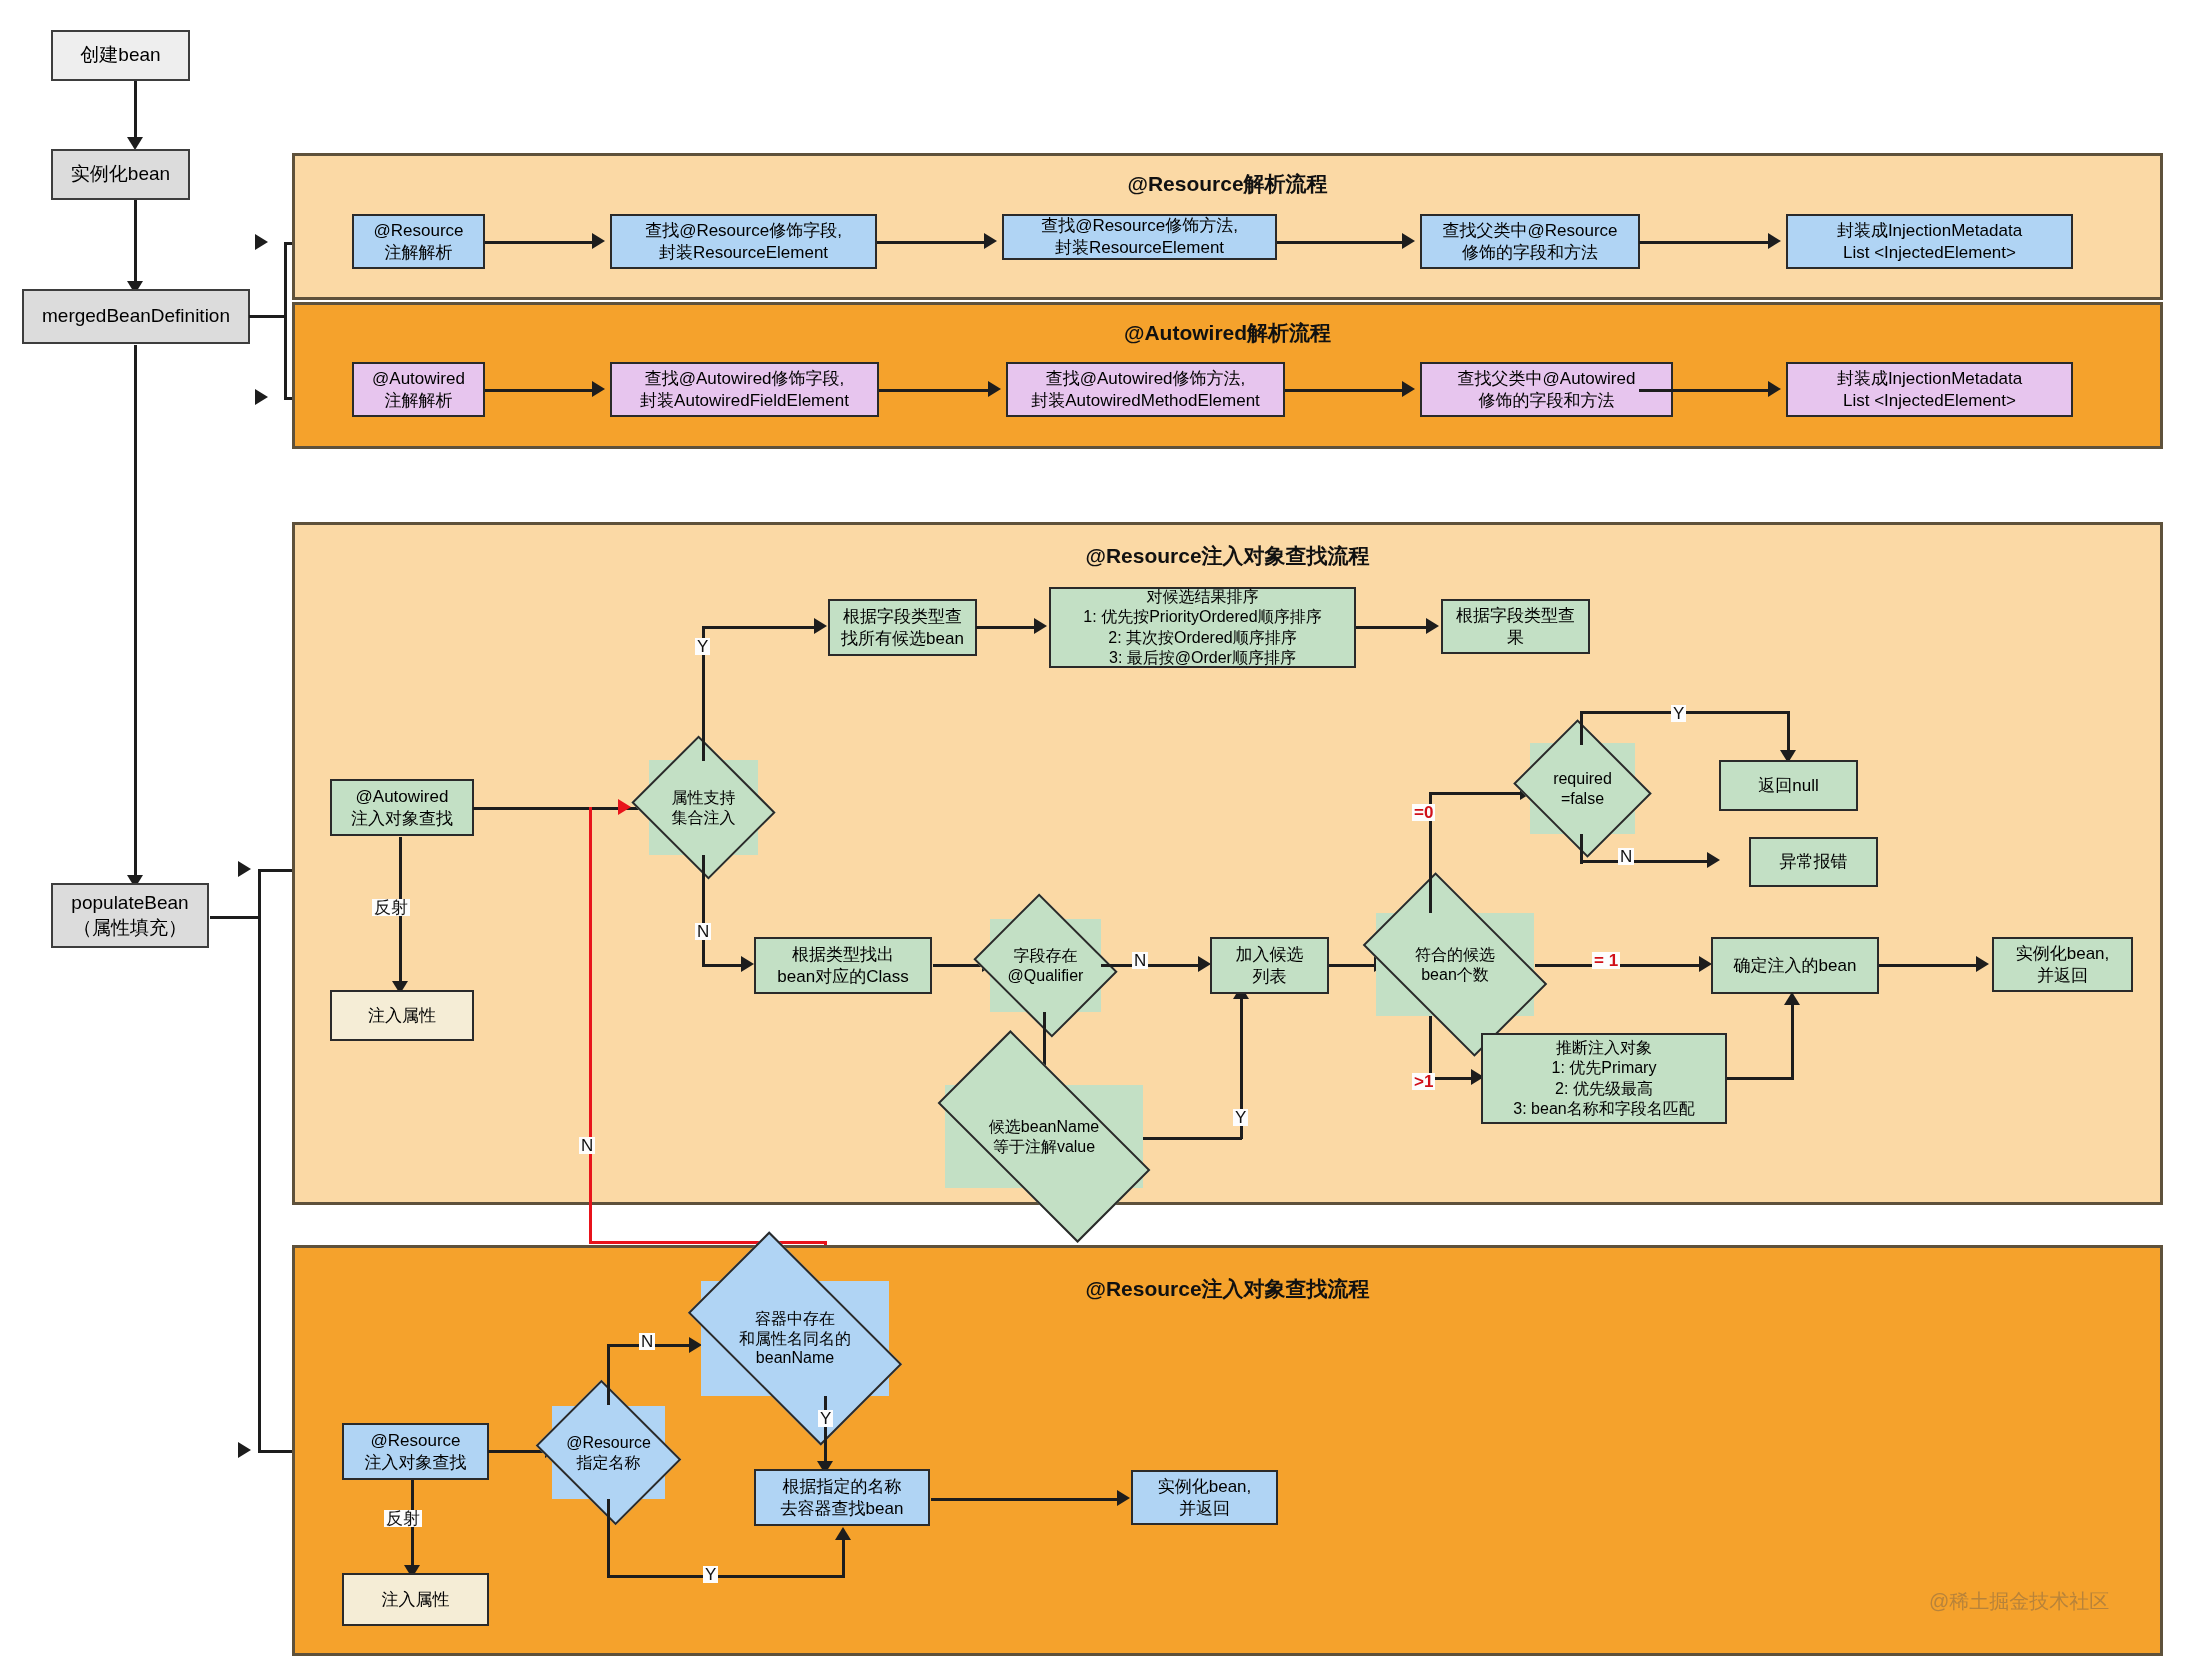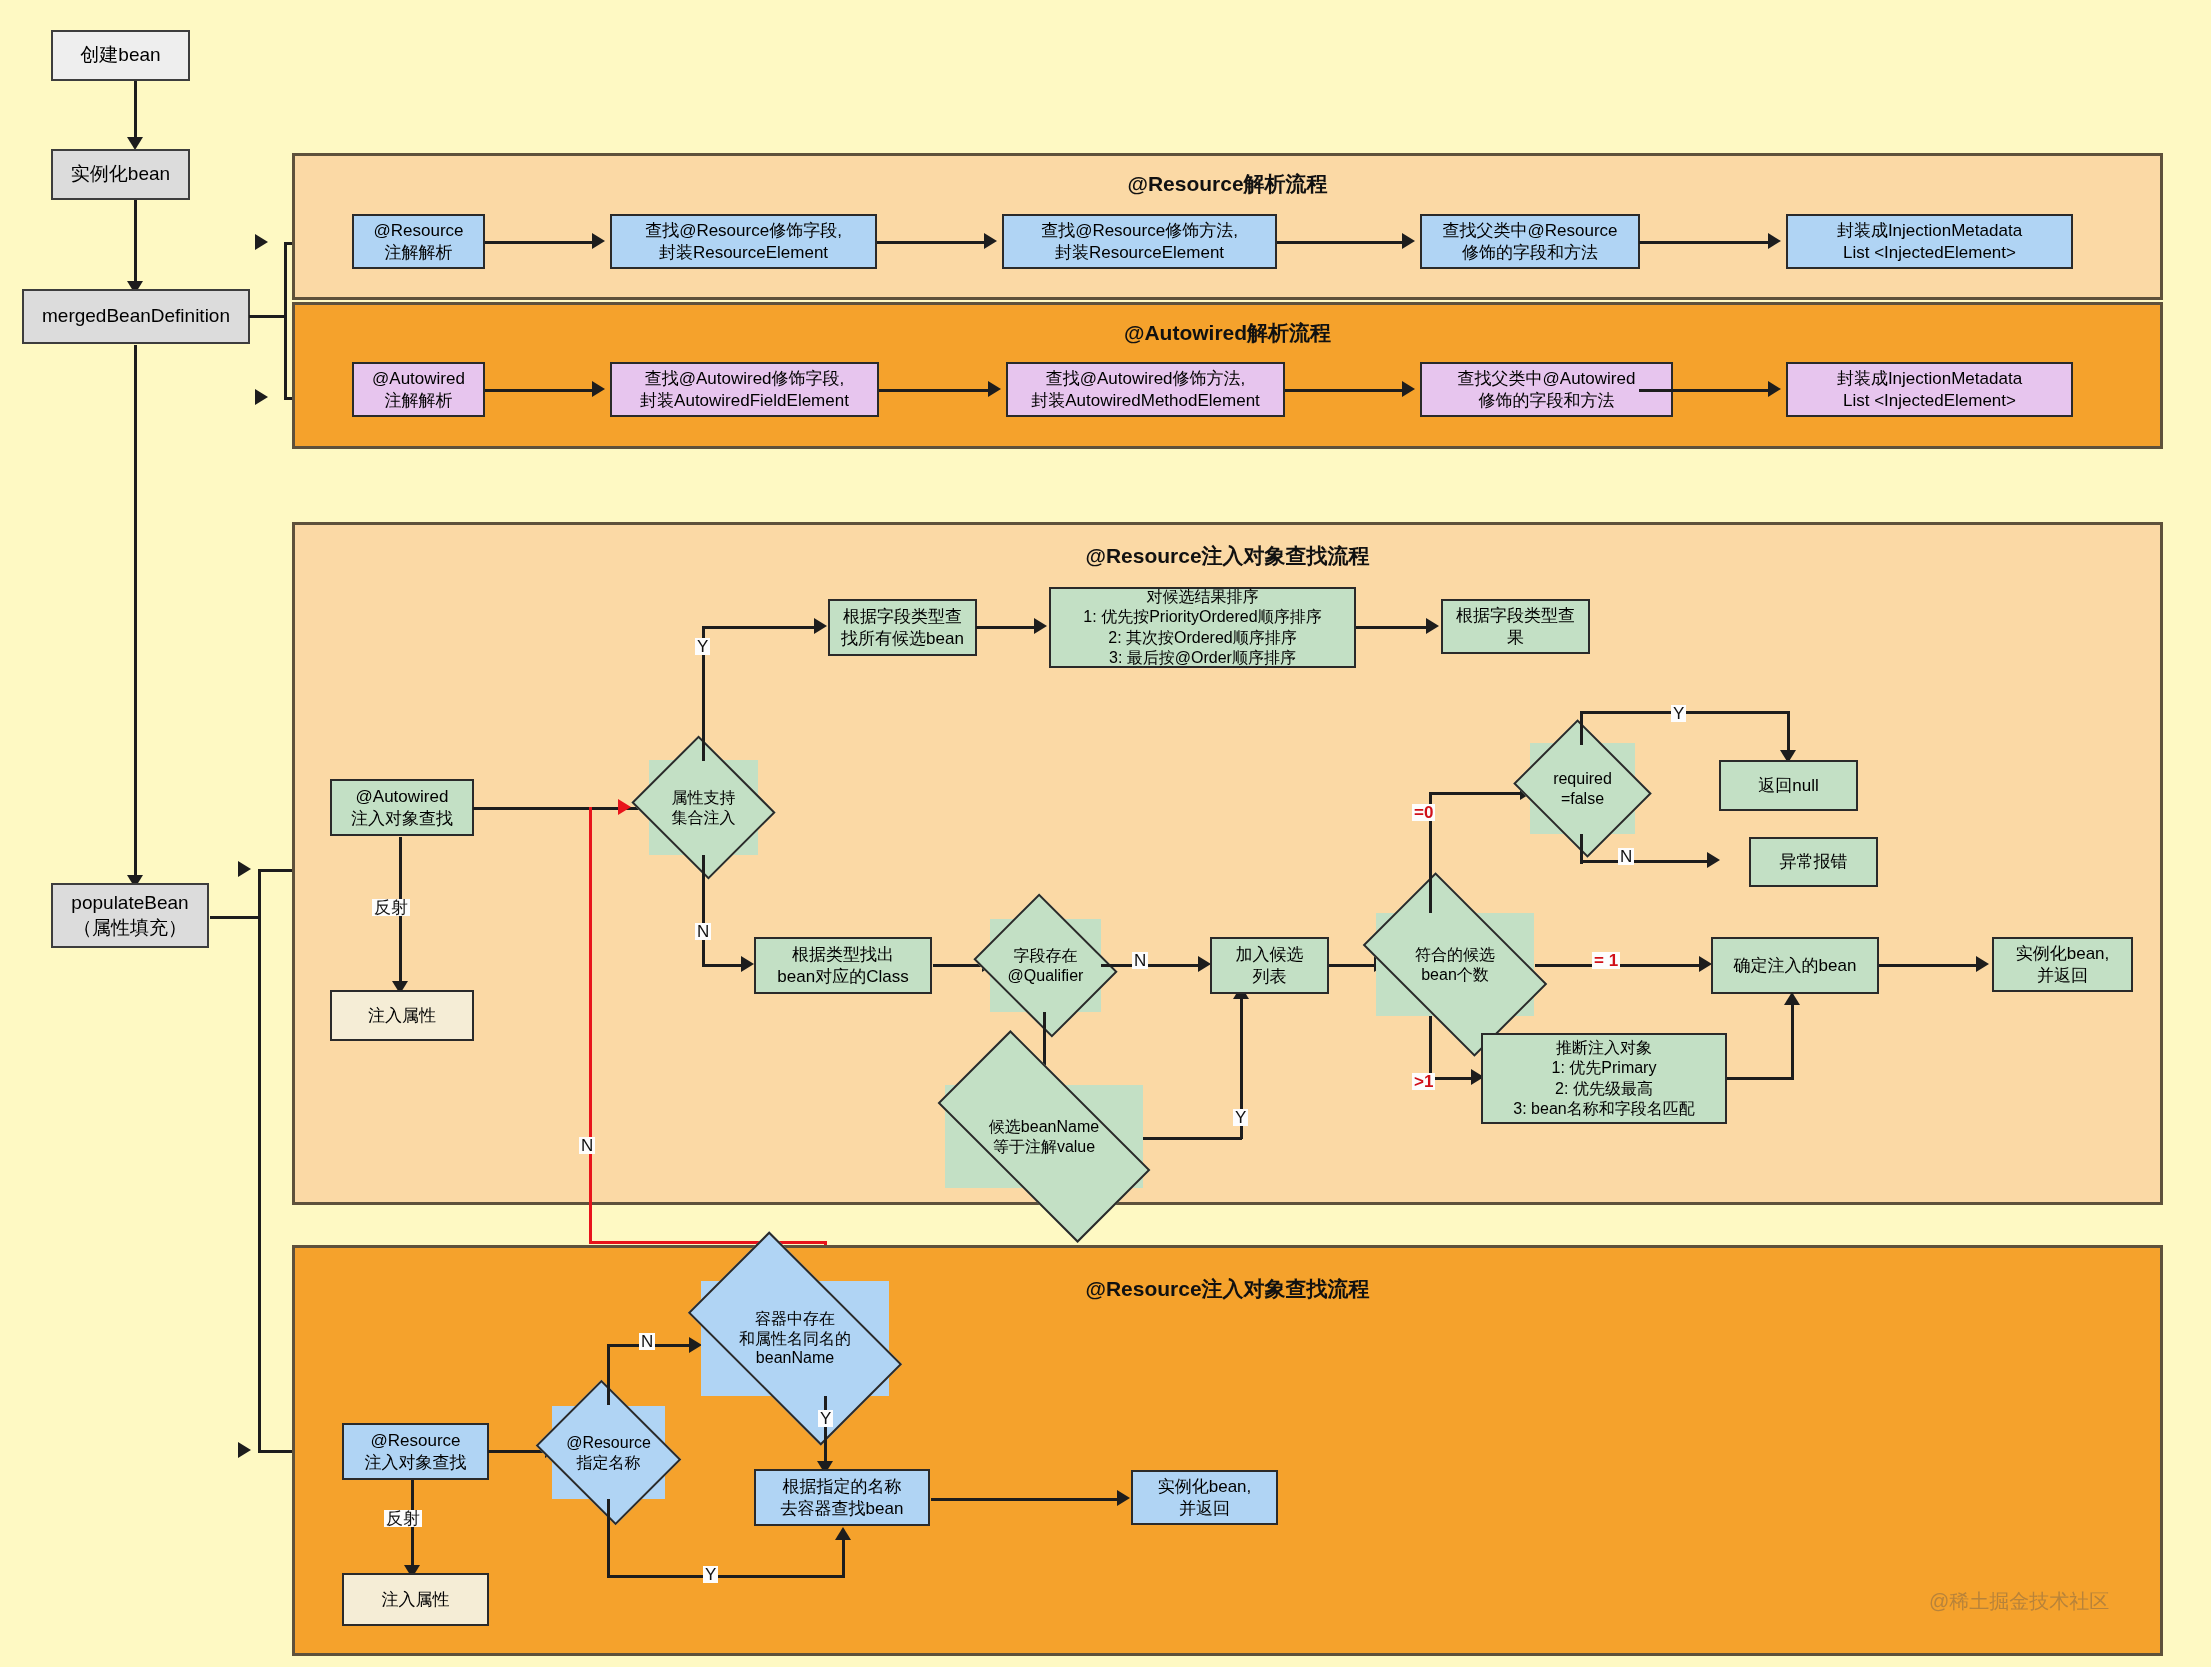--- a/index.html
+++ b/index.html
@@ -1,17 +1,17 @@
 <!DOCTYPE html>
 <html><head>
 <meta charset="utf-8">
 <style>
   html,body{margin:0;padding:0;background:#e2e2e2;}
   body{font-family:"Liberation Sans","DejaVu Sans",sans-serif;}
-  #canvas{position:relative;width:2212px;height:1667px;background:#fef9c3;overflow:hidden;}
+  #canvas{position:relative;width:2212px;height:1667px;background:#ffffff;overflow:hidden;}
 
   
   .node{position:absolute;box-sizing:border-box;display:flex;align-items:center;justify-content:center;
         text-align:center;border:2px solid #3d3d3d;line-height:1.28;white-space:pre-line;}
   .grey{background:#eeeeee;}
   .grey2{background:#dcdcdc;}
   .blue{background:#b0d4f4;border-color:#2a2a2a;}
   .purple{background:#e7c5ee;border-color:#2a2a2a;}
   .green{background:#c3e0c5;border-color:#2a2a2a;}
   .cream{background:#f5edd6;border-color:#2a2a2a;text-align:right;}
@@ -85,21 +85,21 @@
   <div class="node blue" style="left:352px;top:214px;width:133px;height:55px;font-size:17px;">@Resource
 注解解析</div>
   <div class="ln h" style="left:485px;top:241px;width:109px;"></div>
   <div class="ar r" style="left:592px;top:233px;"></div>
 
   <div class="node blue" style="left:610px;top:214px;width:267px;height:55px;font-size:17px;">查找@Resource修饰字段,
 封装ResourceElement</div>
   <div class="ln h" style="left:877px;top:241px;width:109px;"></div>
   <div class="ar r" style="left:984px;top:233px;"></div>
 
-  <div class="node blue" style="left:1002px;top:214px;width:275px;height:55px;font-size:17px;">查找@Resource修饰方法,
+  <div class="node blue" style="left:1002px;top:214px;width:275px;height:46px;font-size:17px;">查找@Resource修饰方法,
 封装ResourceElement</div>
   <div class="ln h" style="left:1277px;top:241px;width:127px;"></div>
   <div class="ar r" style="left:1402px;top:233px;"></div>
 
   <div class="node blue" style="left:1420px;top:214px;width:220px;height:55px;font-size:17px;">查找父类中@Resource
 修饰的字段和方法</div>
   <div class="ln h" style="left:1639px;top:241px;width:131px;"></div>
   <div class="ar r" style="left:1768px;top:233px;"></div>
 
   <div class="node blue" style="left:1786px;top:214px;width:287px;height:55px;font-size:17px;">封装成InjectionMetadata

